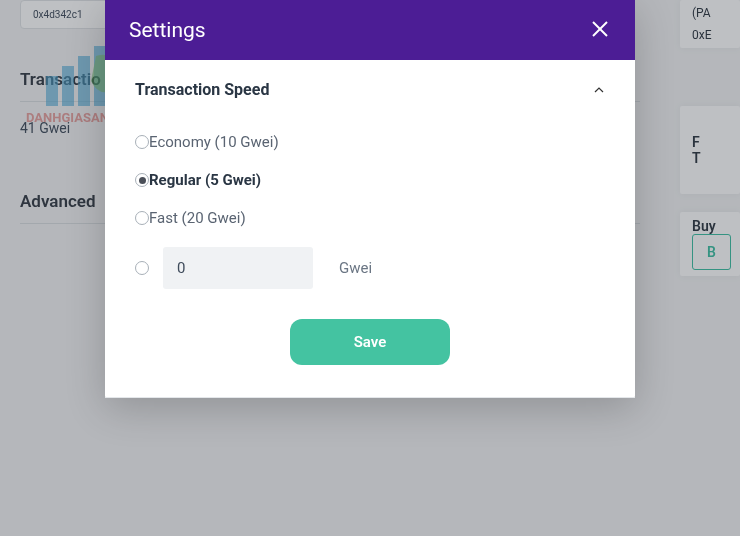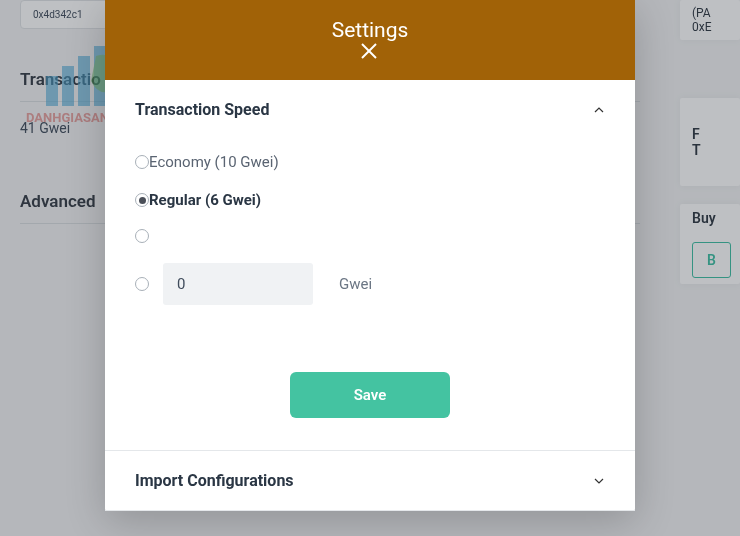--- a/index.html
+++ b/index.html
@@ -79,27 +79,26 @@
   .modal {
     margin-top: 0;
     width: 530px;
     background: #fff;
     border-radius: 2px;
     box-shadow: 0 10px 40px rgba(0,0,0,0.2);
     display: flex;
     flex-direction: column;
   }
   .modal-header {
-    background: #a16207;
+    background: #4c1d95;
     color: #fff;
     padding: 18px 24px;
     display: flex;
     justify-content: space-between;
     align-items: center;
-    flex-direction: column;
   }
   .modal-title {
     font-size: 21px;
     font-weight: 400;
   }
   .close-icon {
     width: 20px; height: 20px;
     cursor: pointer;
     position: relative;
   }
@@ -181,27 +180,26 @@
   }
   .save-row {
     display: flex;
     justify-content: center;
     padding: 20px 0 6px;
   }
   .save-btn {
     background: #44c3a1;
     color: #fff;
     border: none;
-    border-radius: 6px;
+    border-radius: 12px;
     padding: 14px 64px;
     font-size: 15px;
     font-weight: 600;
     cursor: pointer;
     font-family: inherit;
-    margin-top: 37px;
   }
   .watermark {
     position: absolute;
     top: 26px; left: 16px;
     opacity: 0.7;
     pointer-events: none;
   }
 </style>
 </head>
 <body>
@@ -209,29 +207,29 @@
 <div class="bg">
   <div class="bg-left">
     <div class="bg-addr">0x4d342c1</div>
     <div class="bg-heading">Transactio</div>
     <div class="bg-gwei">41 Gwei</div>
     <div class="bg-heading">Advanced</div>
   </div>
   <div class="bg-right">
     <div class="bg-card small">
       <div>(PA</div>
-      <div style="">0xE</div>
+      <div style="margin-top:8px">0xE</div>
     </div>
     <div style="height:40px"></div>
     <div class="bg-card" style="padding:28px 12px">
       <div>F</div>
       <div>T</div>
     </div>
     <div class="bg-card">
-      <div style="margin-bottom:16px">Buy</div>
+      <div style="">Buy</div>
       <div class="bg-buy-btn">B</div>
     </div>
   </div>
 </div>
 
 <div class="watermark">
   <svg width="120" height="100" viewBox="0 0 120 100">
     <g fill="#4aa8d6" opacity="0.85">
       <rect x="30" y="50" width="12" height="30"></rect>
       <rect x="46" y="40" width="12" height="40"></rect>
@@ -268,46 +266,37 @@
         <div class="radio-row">
           <div class="radio">
               <div class="dot"></div>
             </div>
           <div class="radio-label">Economy (10 Gwei)</div>
         </div>
         <div class="radio-row">
           <div class="radio selected">
               <div class="dot"></div>
             </div>
-          <div class="radio-label selected">Regular (6 Gwei)</div>
+          <div class="radio-label selected">Regular (5 Gwei)</div>
         </div>
         <div class="radio-row">
           <div class="radio">
               <div class="dot"></div>
             </div>
+          <div class="radio-label">Fast (20 Gwei)</div>
         </div>
         <div class="custom-row">
           <div class="radio">
               <div class="dot"></div>
             </div>
           <input class="custom-input" value="0" style="">
           <span class="gwei-suffix">Gwei</span>
         </div>
         <div class="save-row">
           <button class="save-btn">Save</button>
         </div>
       </div>
     </div>
 
-    <div class="section">
-      <div class="section-header">
-        <div class="section-title">Import Configurations</div>
-        <div class="chevron">
-          <svg width="10" height="6" viewBox="0 0 10 6">
-              <path d="M1 1 L5 5 L9 1" fill="none" stroke="#333" stroke-width="1.2"></path>
-            </svg>
-        </div>
-      </div>
-    </div>
 
 
   </div>
 </div>
 
 </body></html>

